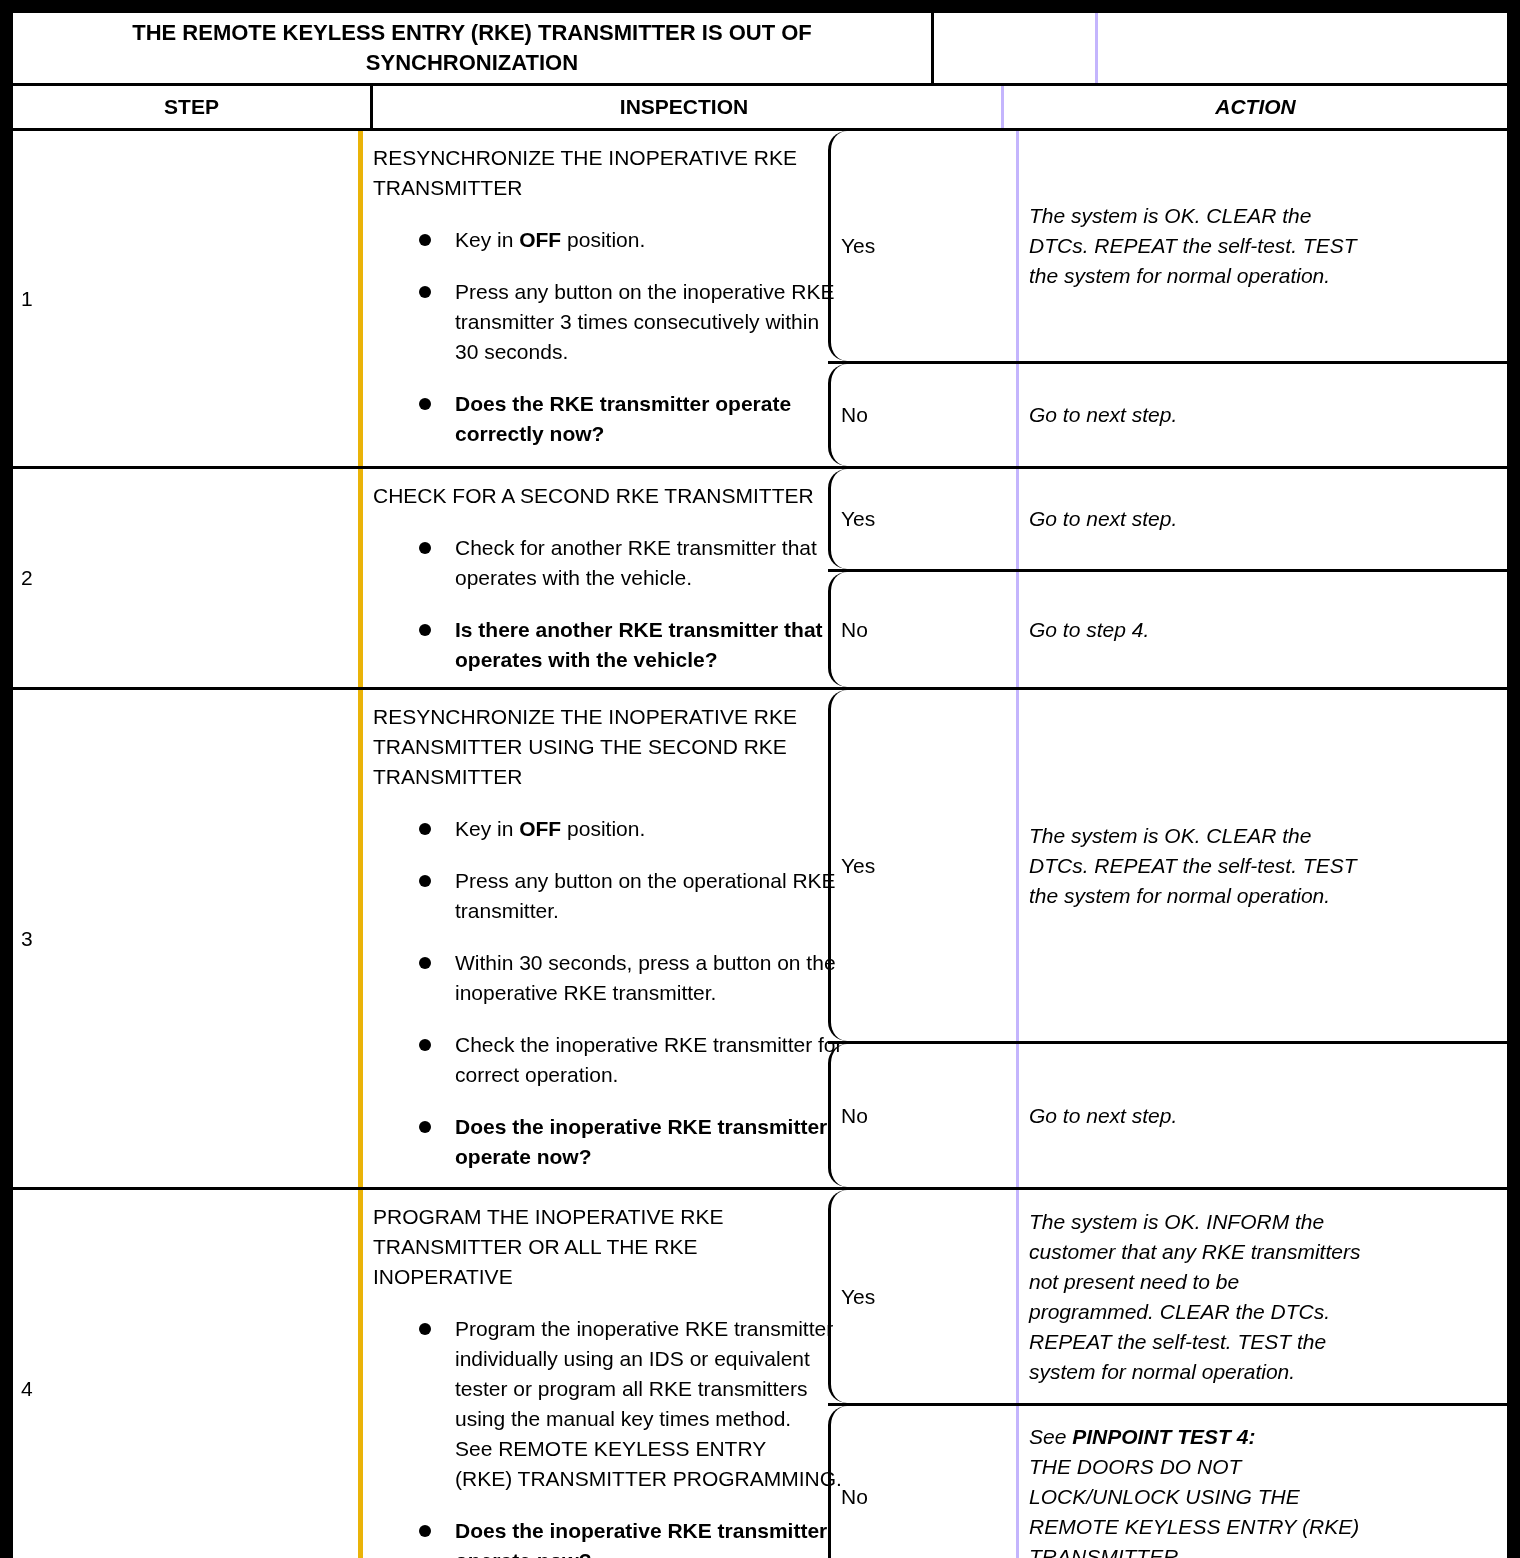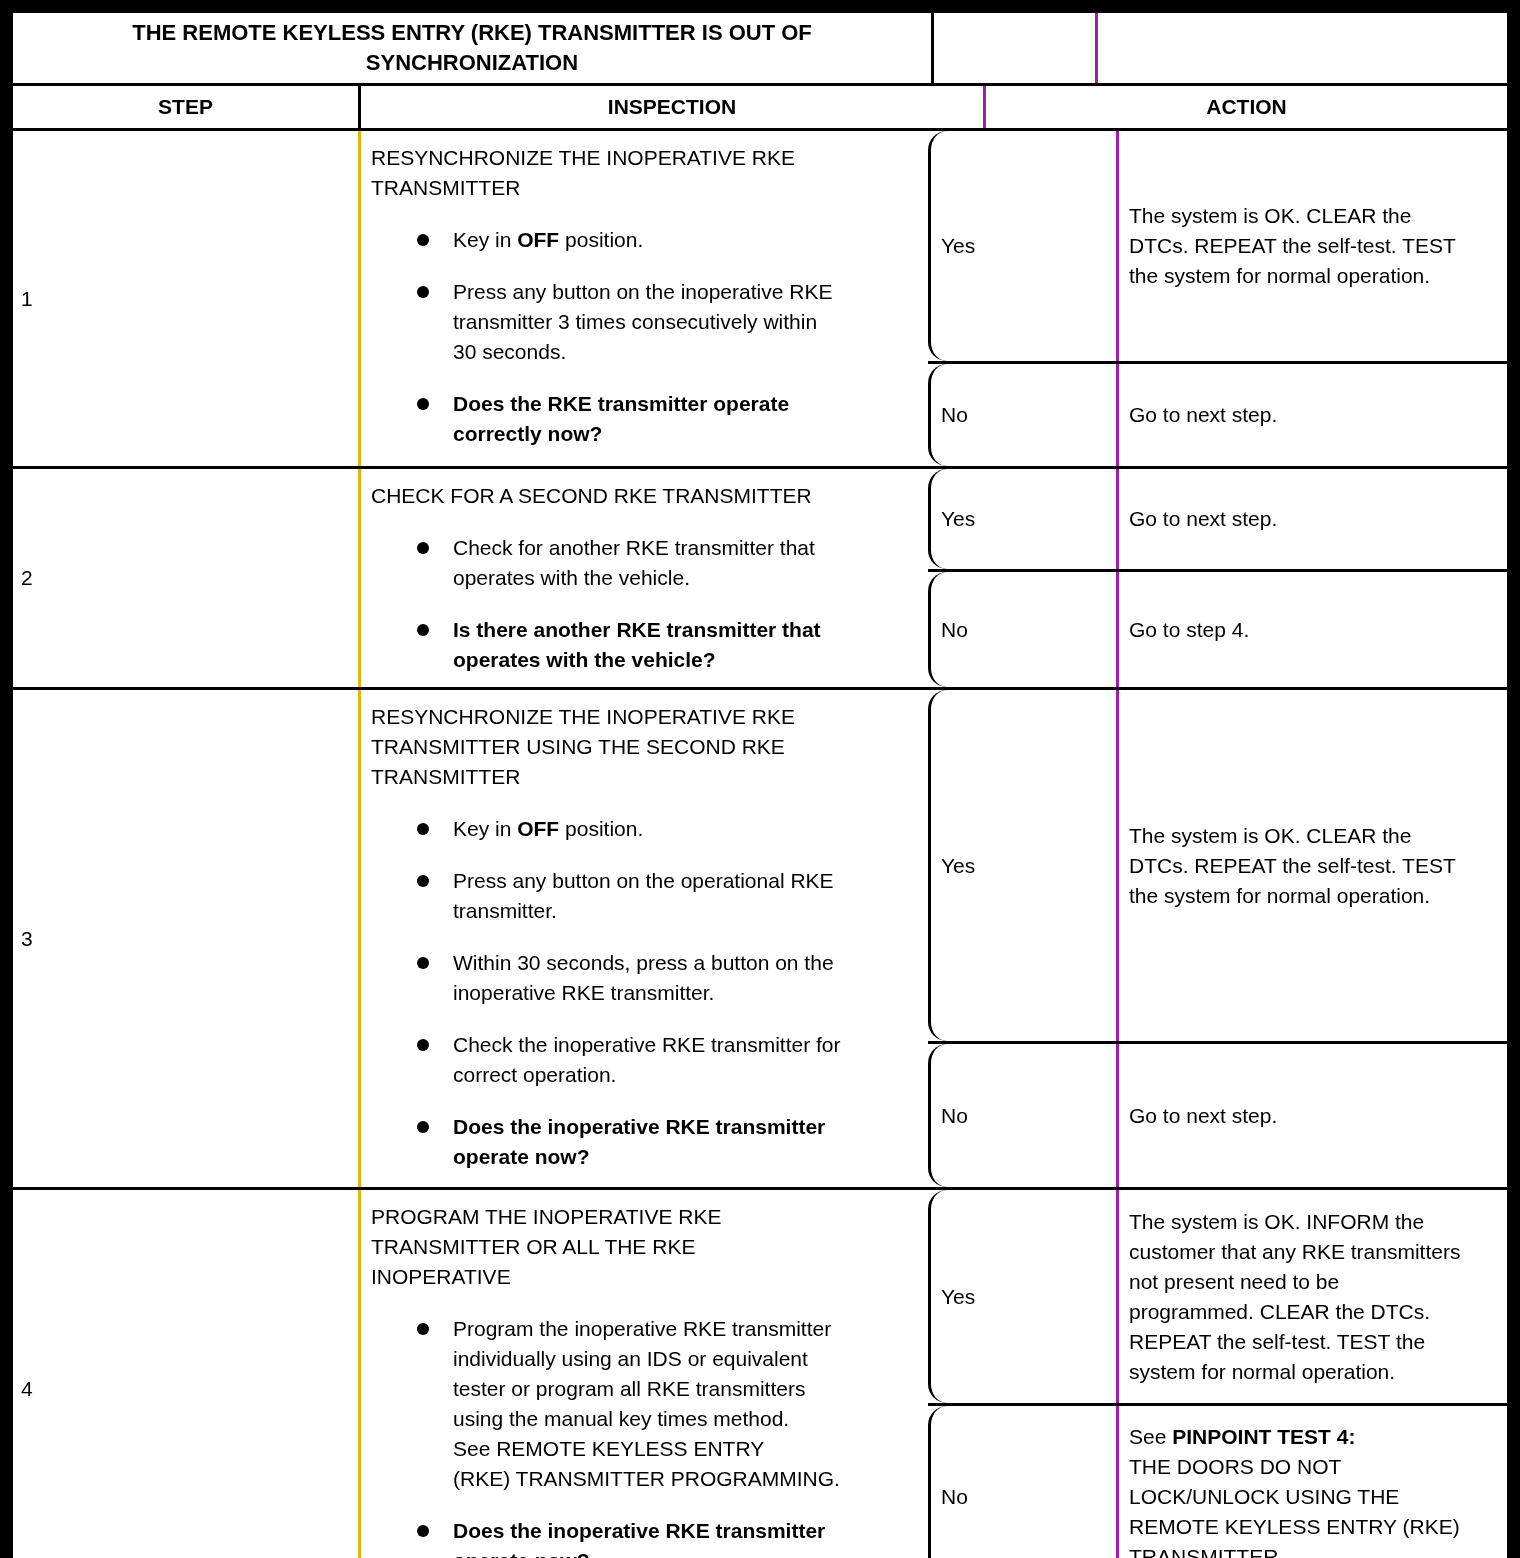--- a/index.html
+++ b/index.html
@@ -17,34 +17,34 @@
     left:8px; top:8px;
     width:1504px;
     border:5px solid #000;
     box-sizing:border-box;
     background:#fff;
   }
   .row{display:flex;}
   .row + .row{border-top:3px solid #000;}
   .cell{box-sizing:border-box;}
   .c1{width:345px;flex:none;}
-  .c2{width:570px;flex:none;border-left:3px solid #eab308;}
+  .c2{width:470px;flex:none;border-left:5px solid #eab308;}
   .c3{width:164px;flex:none;border-left:3px solid #000;}
-  .c4{flex:1;border-left:3px solid #a21caf;}
+  .c4{flex:1;border-left:3px solid #c4b5fd;font-style:italic;}
   .c23{width:625px;flex:none;border-left:3px solid #000000;}
   .ctitle{width:918px;flex:none;}
 
   .r-title{min-height:70px;}
   .ctitle{
     display:flex;align-items:center;justify-content:center;
     text-align:center;font-weight:bold;font-size:22px;
     padding:4px 10px;
   }
   .r-hdr{min-height:42px;}
-  .hdr{display:flex;align-items:center;justify-content:center;font-weight:bold;}
+  .hdr{display:flex;align-items:center;justify-content:center;font-weight:bold;margin-left:6px;}
 
   .tline{line-height:30px;white-space:nowrap;}
   .ctitle .tline{white-space:normal;line-height:30px;}
 
   .stepnum{display:flex;align-items:center;padding-left:8px;}
   .insp{padding:12px 6px 12px 10px;}
   .ihead{margin:0;}
   .bullet{display:flex;margin-left:46px;margin-top:22px;}
   .dot{width:12px;height:12px;border-radius:50%;background:#000;flex:none;margin-top:9px;margin-right:24px;}
   .bullet.bold .btext{font-weight:bold;}

